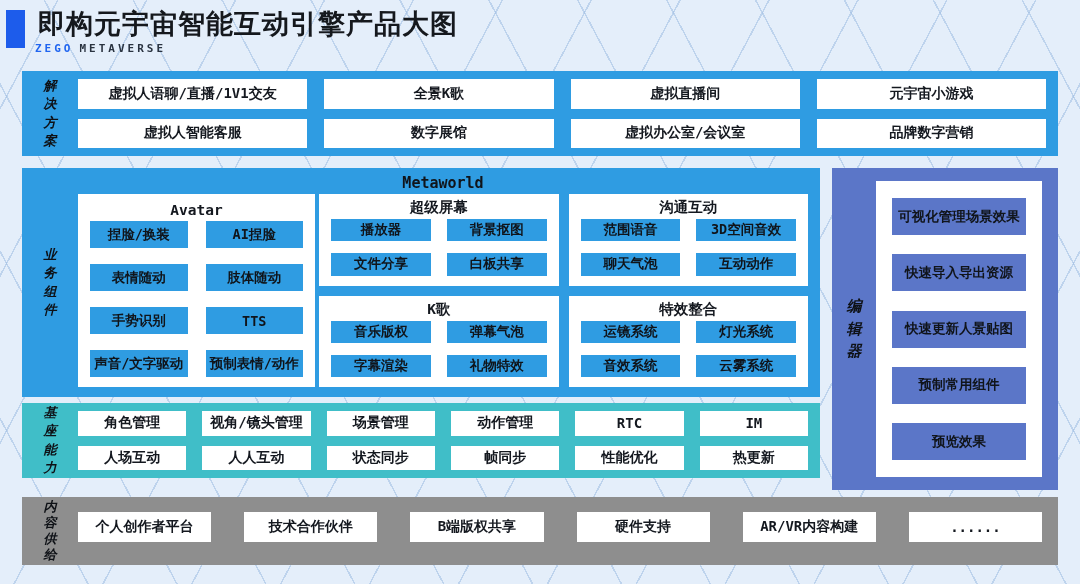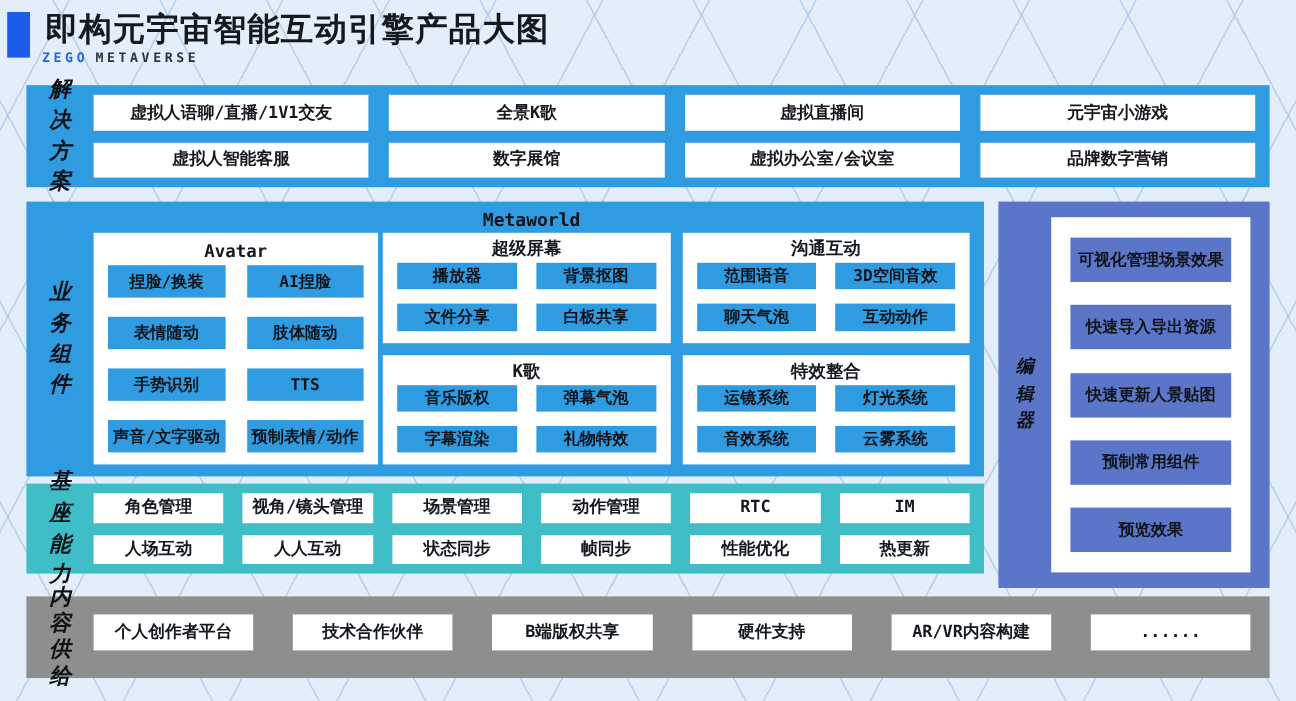--- a/index.html
+++ b/index.html
@@ -17,21 +17,21 @@
   
   .hdr-bar{position:absolute;left:6px;top:10px;width:19px;height:38px;background:#1d5ceb;}
   .hdr-title{position:absolute;left:34px;top:4px;margin:4px;font-size:27px;line-height:1.2;
     font-weight:bold;color:#15181d;letter-spacing:1px;font-family:"Liberation Sans",sans-serif;}
   .hdr-sub{position:absolute;left:35px;top:42px;font-size:11px;font-weight:bold;letter-spacing:3px;}
   .hdr-sub .brand{color:#2065f0;text-align:right;}
   .hdr-sub .brand-rest{color:#2a3340;margin-left:6px;}
 
   
   .vlabel{width:56px;flex:0 0 56px;display:flex;align-items:center;justify-content:center;}
-  .vlabel span{display:inline-block;width:1em;font-size:18px;font-weight:bold;font-style:italic;
+  .vlabel span{display:inline-block;width:1em;font-size:13px;font-weight:bold;font-style:italic;
     line-height:1.42;word-break:break-all;text-align:center;color:#0e1116;
     font-family:"Liberation Sans",sans-serif;}
   .editor .vlabel{width:44px;flex:0 0 44px;}
   .editor .vlabel span{font-size:15px;line-height:1.5;}
   .content .vlabel span{line-height:1.22;}
 
   
   .cell{background:#fff;display:flex;align-items:center;justify-content:center;
     font-size:14px;font-weight:bold;text-align:center;}
   .chip{background:#2f9ce2;display:flex;align-items:center;justify-content:center;

